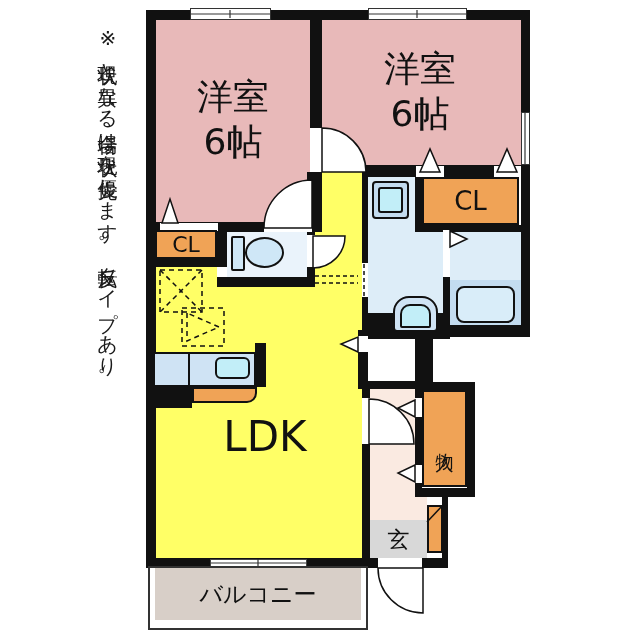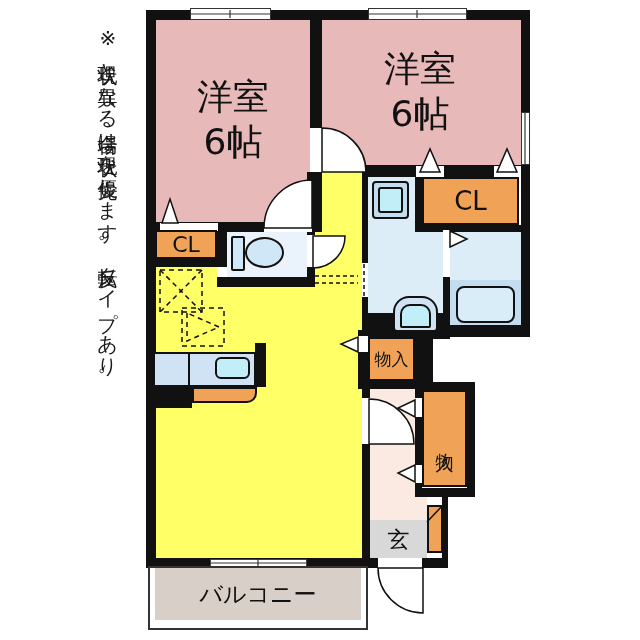--- a/index.html
+++ b/index.html
@@ -96,23 +96,20 @@
       <span class="lbl" style="position:static;font-size:23px;">バルコニー</span>
     </div>
   </div>
 
   <div class="fill orange center" style="left:155px;top:230px;width:62px;height:29px;">
     <span class="lbl" style="position:static;font-size:22px;">CL</span>
   </div>
   <div class="fill orange center" style="left:422px;top:177px;width:97px;height:48px;">
     <span class="lbl" style="position:static;font-size:26px;">CL</span>
   </div>
-  <div class="fill orange center" style="left:368px;top:337px;width:47px;height:44px;">
-    <span class="lbl" style="position:static;font-size:17px;">物入</span>
-  </div>
   <div class="fill orange center" style="left:422px;top:390px;width:45px;height:97px;">
     <span class="lbl" style="position:static;font-size:18px;writing-mode:vertical-rl;text-orientation:upright;">物入</span>
   </div>
   <div class="fill orange" style="left:427px;top:505px;width:16px;height:48px;"></div>
 
   <div class="fixture" style="left:153px;top:352px;width:103px;height:35px;background:#cfe3f4;">
     <div class="abs" style="left:33px;top:0;width:2px;height:31px;background:#111;"></div>
   </div>
   <div class="fixture" style="left:215px;top:357px;width:35px;height:22px;background:#c2eef8;border-radius:6px;"></div>
   <div class="fixture" style="left:192px;top:387px;width:65px;height:16px;background:#f0a356;border-radius:0 0 10px 0;"></div>
@@ -180,18 +177,18 @@
     <span>洋室</span><br>
     <span>6帖</span>
   </div>
 
   <div class="lbl" style="left:340px;top:46px;width:160px;text-align:center;font-size:36px;line-height:45px;">
     <span>洋室</span><br>
     <span>6帖</span>
   </div>
 
   <div class="lbl" style="left:170px;top:414px;width:190px;text-align:center;font-size:42px;line-height:46px;">
-    <br>
+    <span>LDK</span><br>
   </div>
 
   <div class="lbl center" style="left:370px;top:522px;width:57px;height:36px;font-size:22px;">玄</div>
 
 </div>
 
 </body></html>

